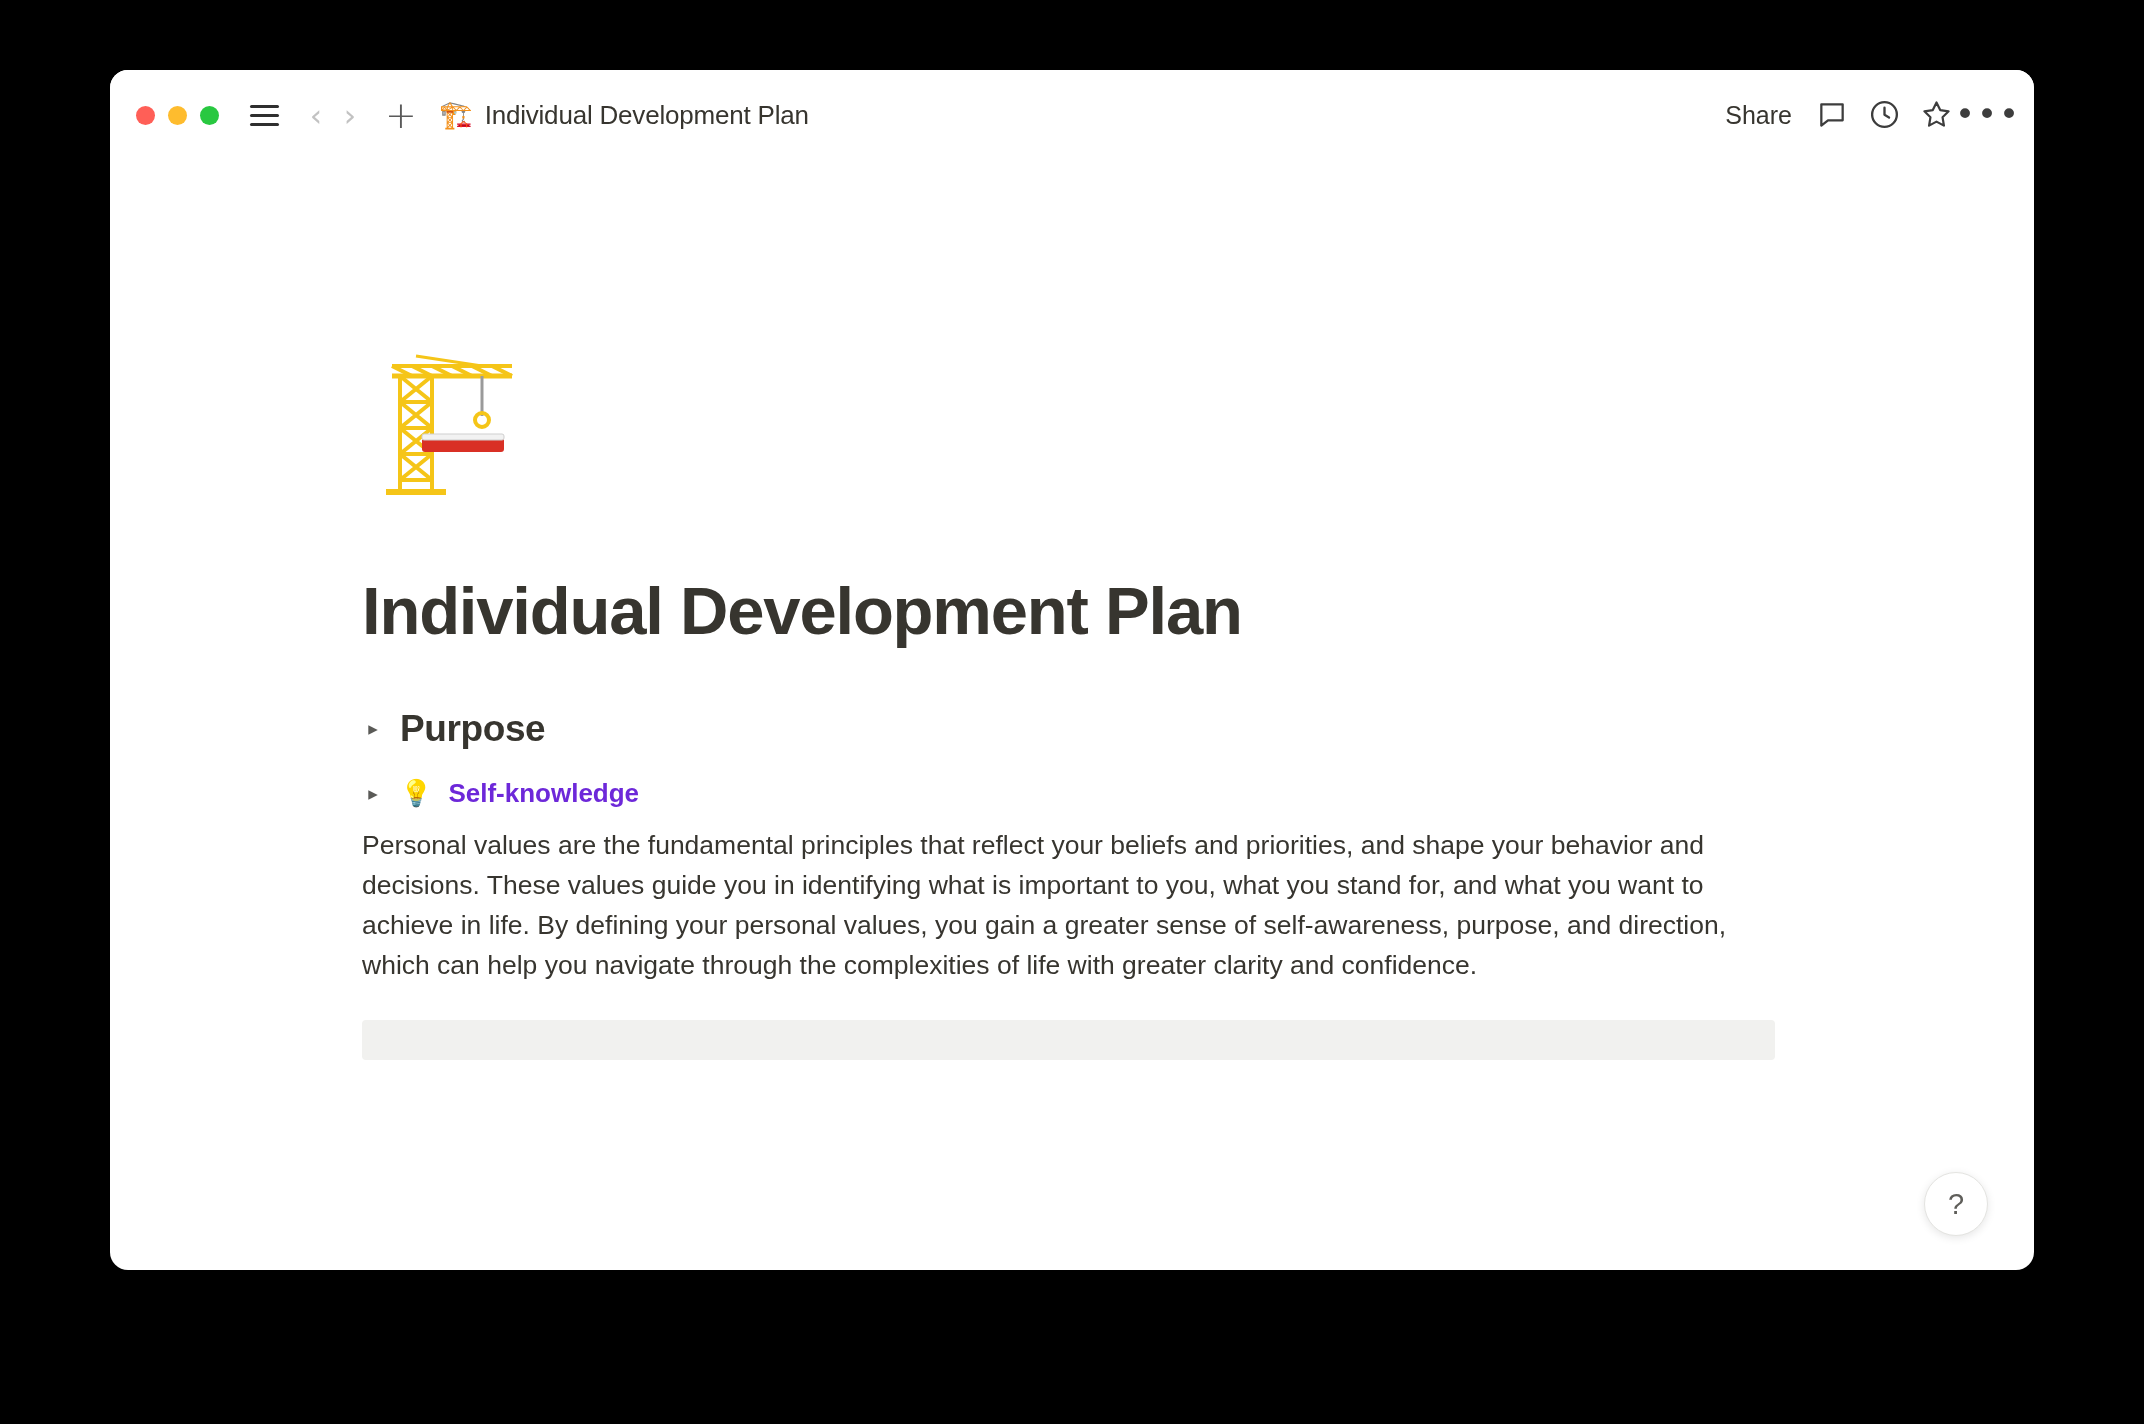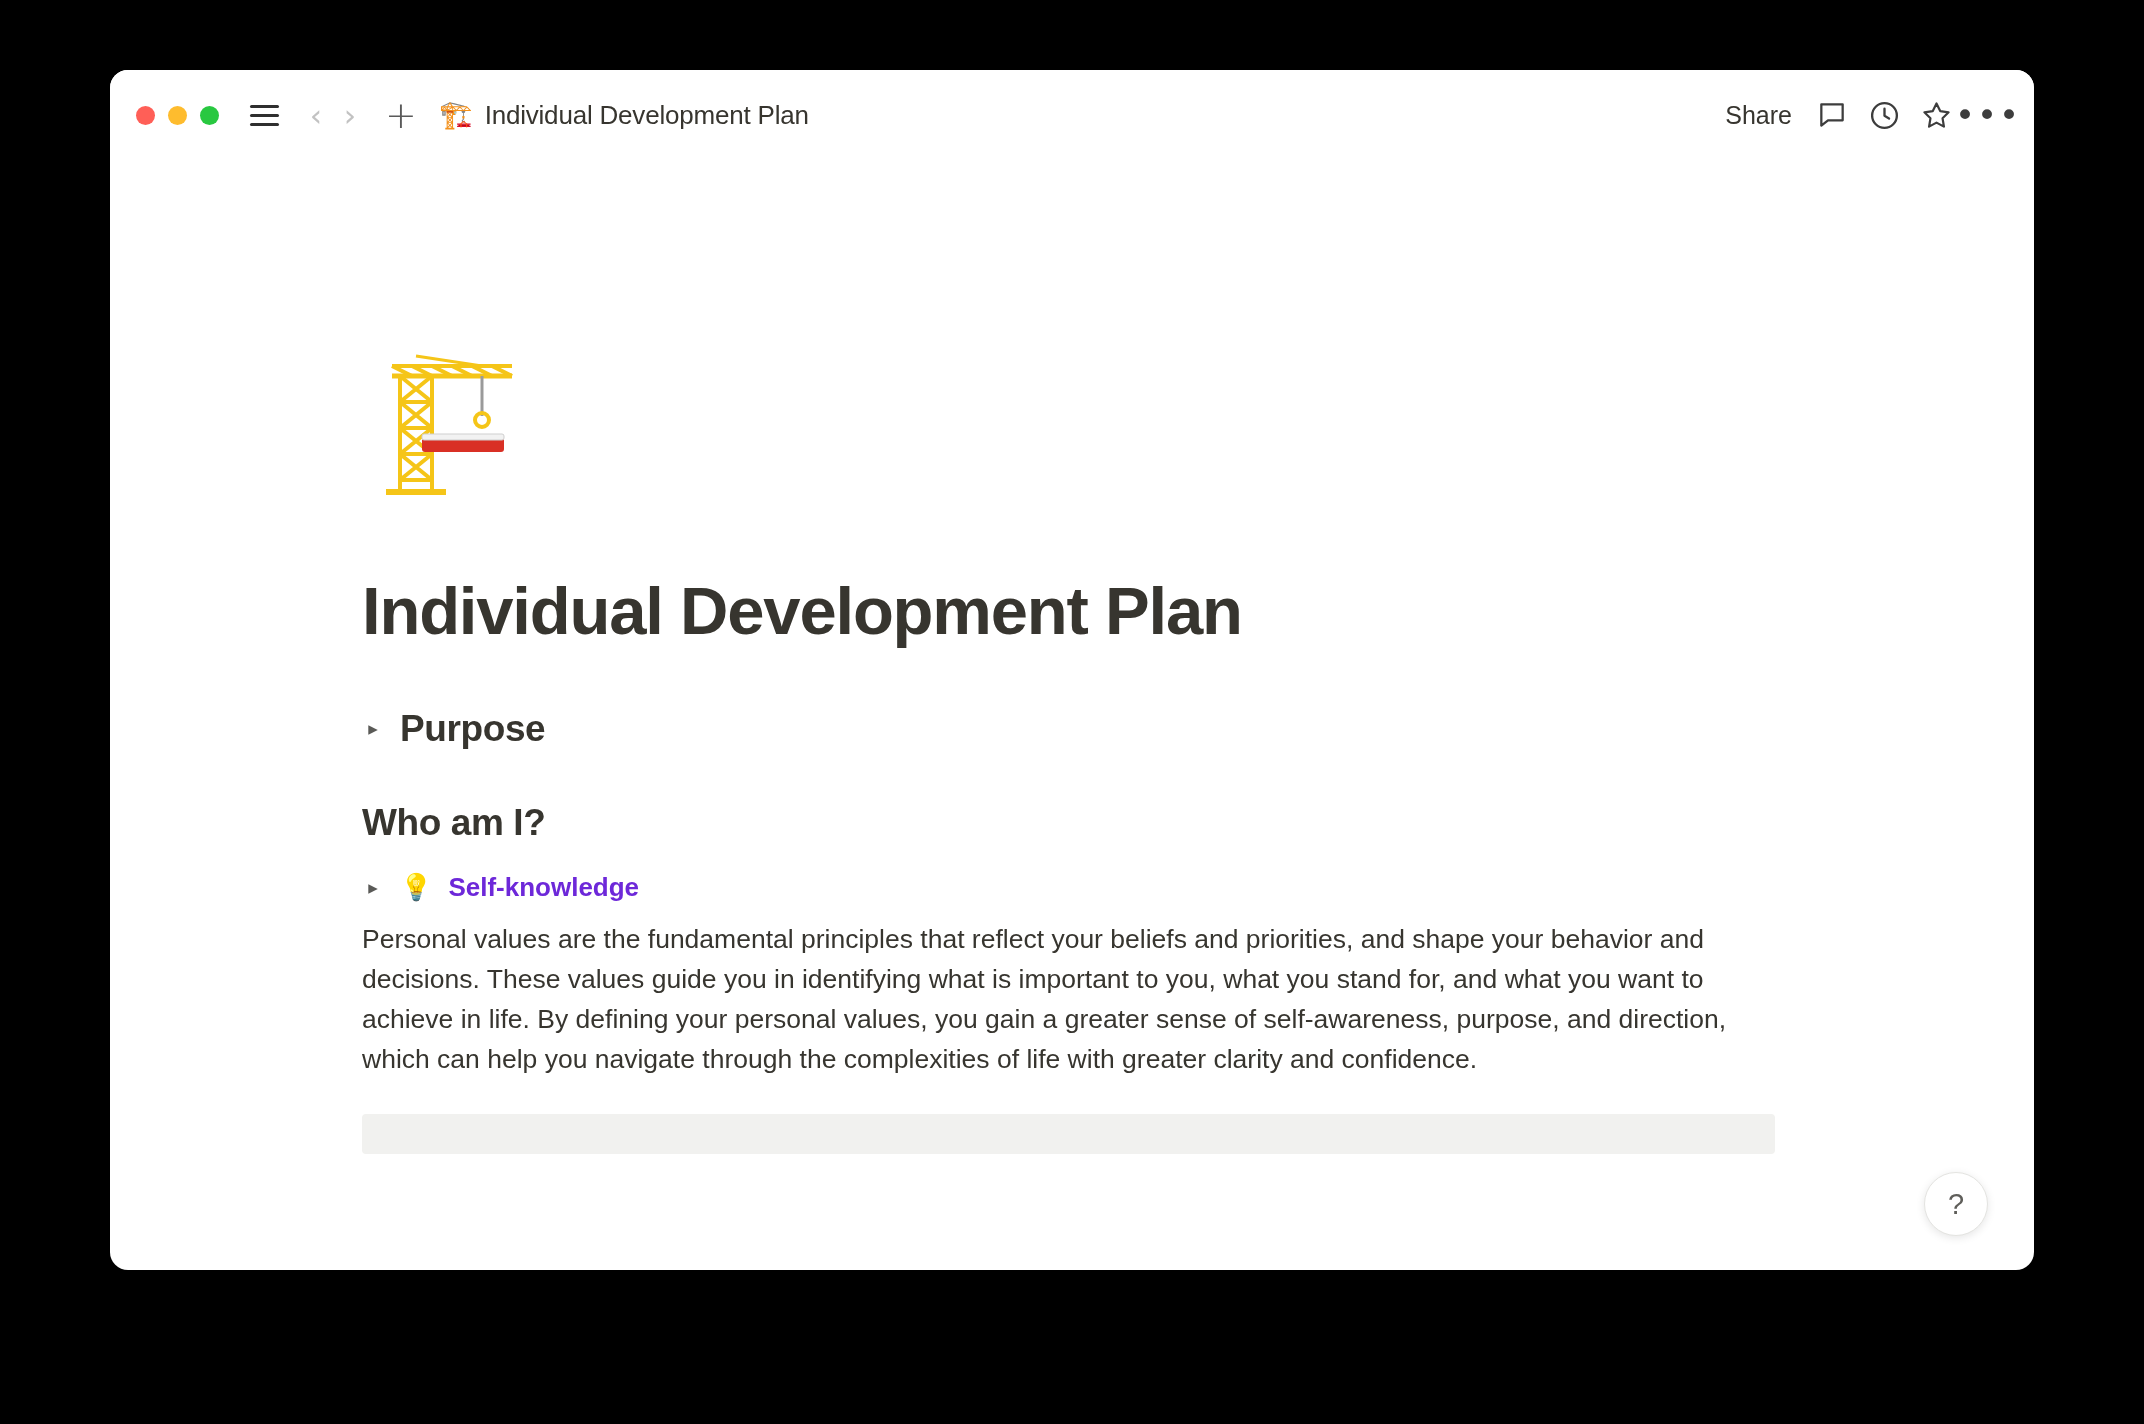--- a/index.html
+++ b/index.html
@@ -111,21 +111,20 @@
   .doc-title {
     font-size: 26px;
     color: #37352f;
     letter-spacing: -0.2px;
     white-space: nowrap;
   }
 
   .tb-right {
     margin-left: auto;
     display: flex;
-    align-items: center;
     gap: 16px;
   }
   .share-btn {
     font-size: 25px;
     color: #37352f;
     padding: 4px 6px;
     white-space: nowrap;
   }
   .icon-btn {
     width: 36px;
@@ -338,21 +337,20 @@
         </svg>
       </div>
 
       <div class="page-title">Individual Development Plan</div>
 
       <div class="toggle-h2">
         <span class="toggle-arrow">▸</span>
         <span class="label">Purpose</span>
       </div>
 
-      <div class="h2-plain">Who am I?</div>
 
       <div class="toggle-small">
         <span class="toggle-arrow">▸</span>
         <span class="bulb">💡</span>
         <span class="label">Self-knowledge</span>
       </div>
 
       <div class="paragraph">Personal values are the fundamental principles that reflect your beliefs and priorities, and shape your behavior and decisions. These values guide you in identifying what is important to you, what you stand for, and what you want to achieve in life. By defining your personal values, you gain a greater sense of self-awareness, purpose, and direction, which can help you navigate through the complexities of life with greater clarity and confidence.</div>
 
       <div class="bottom-block"></div>

